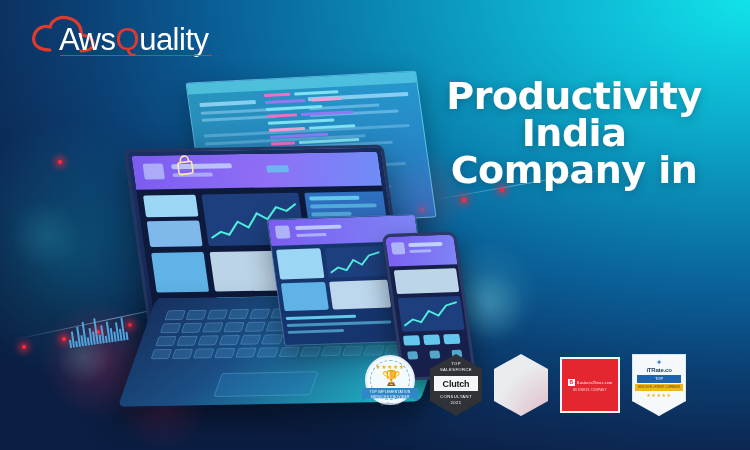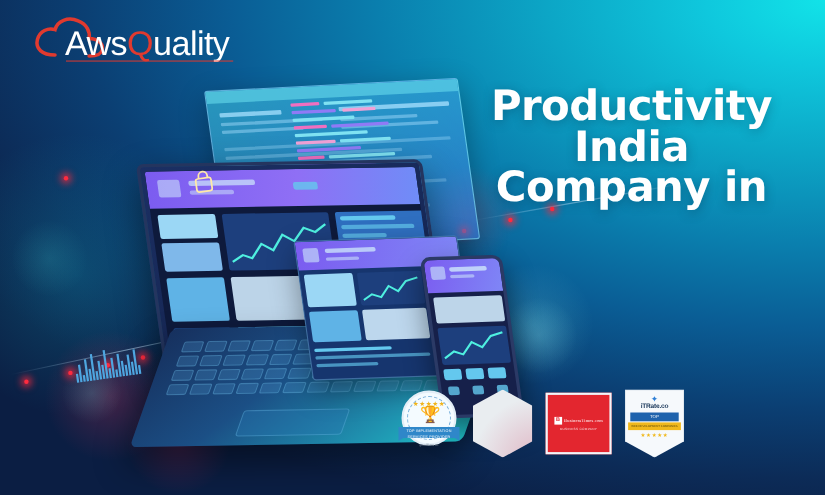--- a/index.html
+++ b/index.html
@@ -437,20 +437,27 @@
       <div class="inner"></div>
       <div class="stars">★★★★★</div>
       <div class="cup">🏆</div>
       <div class="rib">
         <div>TOP IMPLEMENTATION</div>
         <div>SERVICES PROVIDER</div>
       </div>
       <div class="sub">goodfirms.co</div>
     </div>
 
+    <div class="badge b-hex">
+      <div class="t">TOP</div>
+      <div class="t">SALESFORCE</div>
+      <div class="mid">Clutch</div>
+      <div class="b">CONSULTANT</div>
+      <div class="b">2021</div>
+    </div>
 
     <div class="badge b-hex2">
       <div class="g2">G2 CROWD</div>
 
     </div>
 
     <div class="badge b-card">
       <div class="row">
         <div class="mk">B</div>
         <div class="nm">BusinessTimes.com</div>

